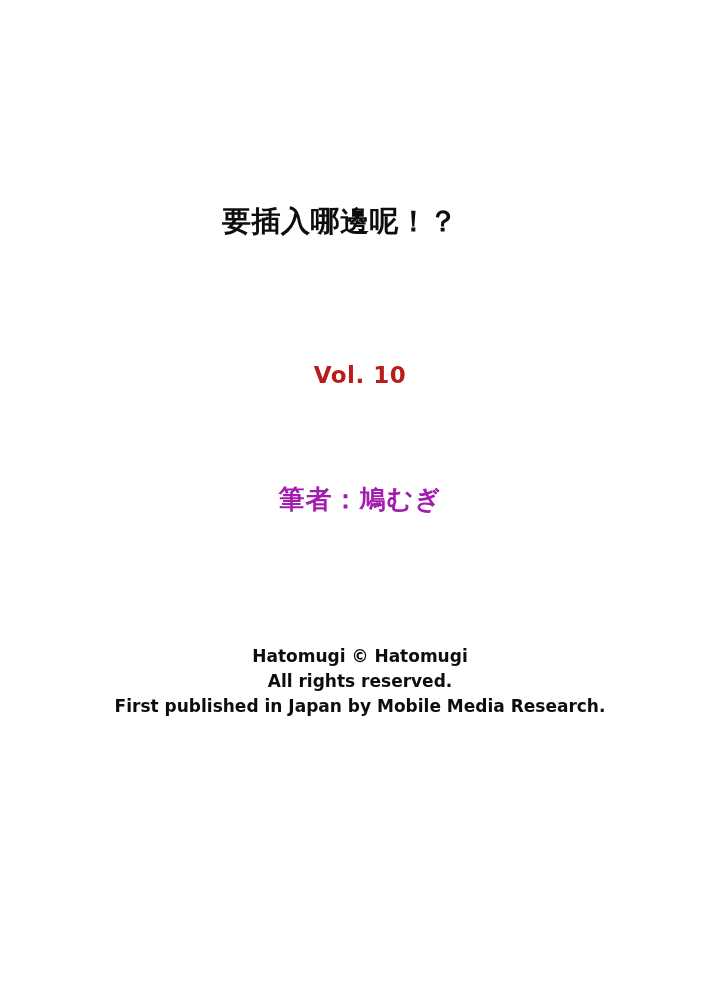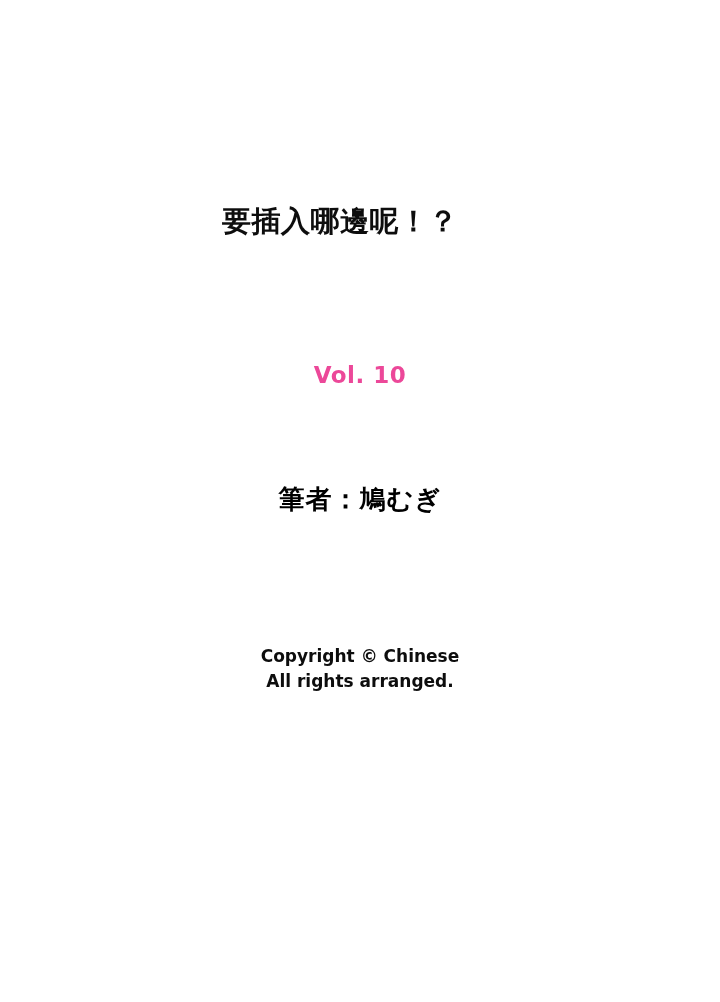--- a/index.html
+++ b/index.html
@@ -41,33 +41,33 @@
   }
   .volume {
     position: absolute;
     top: 362px;
     left: 0;
     width: 720px;
     text-align: center;
     font-family: "DejaVu Sans", sans-serif;
     font-weight: bold;
     font-size: 23px;
-    color: #ec4899;
+    color: #b91c1c;
     letter-spacing: 0.5px;
   }
   .author {
     position: absolute;
     top: 482px;
     left: 0;
     width: 720px;
     text-align: center;
     font-family: "DejaVu Sans", sans-serif;
     font-weight: bold;
     font-size: 26px;
-    color: #000000;
+    color: #a21caf;
     letter-spacing: 1px;
   }
   .copyright {
     position: absolute;
     top: 644px;
     left: 0;
     width: 720px;
     text-align: center;
   }
   .copyright-line {
@@ -85,17 +85,18 @@
 
   <div class="title-block">
     <div class="title-line">要插入哪邊呢！？</div>
   </div>
 
   <div class="volume">Vol. 10</div>
 
   <div class="author">筆者：鳩むぎ</div>
 
   <div class="copyright">
-    <div class="copyright-line">Copyright © Chinese</div>
-    <div class="copyright-line">All rights arranged.</div>
+    <div class="copyright-line">Hatomugi © Hatomugi</div>
+    <div class="copyright-line">All rights reserved.</div>
+    <div class="copyright-line">First published in Japan by Mobile Media Research.</div>
   </div>
 
 </div>
 
 </body></html>

